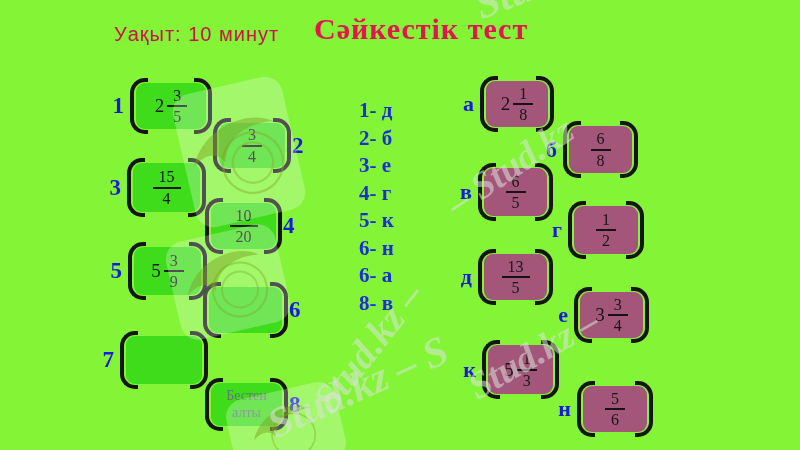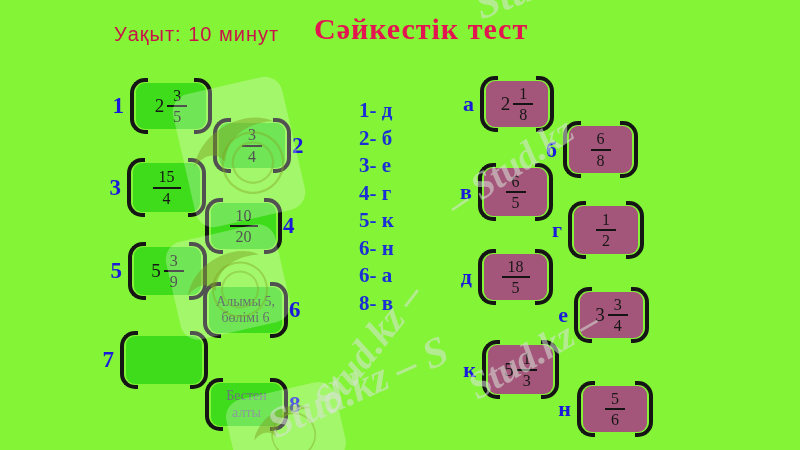--- a/index.html
+++ b/index.html
@@ -137,21 +137,20 @@
     <span class="frac">
         <span class="nu">3</span>
         <span class="de">9</span>
       </span>
     <span class="bk bk-r"></span>
   </div>
 
   <div class="box gbox q6 n-r">
     <span class="qnum">6</span>
     <span class="bk bk-l"></span>
-    <span class="txt"><span>Алымы 5,</span><br><span>бөлімі 6</span></span>
     <span class="bk bk-r"></span>
   </div>
 
   <div class="box gbox q7 n-l">
     <span class="qnum">7</span>
     <span class="bk bk-l"></span>
     <span class="bk bk-r"></span>
   </div>
 
   <div class="box gbox q8 n-r">
@@ -210,21 +209,21 @@
         <span class="nu">1</span>
         <span class="de">2</span>
       </span>
     <span class="bk bk-r"></span>
   </div>
 
   <div class="box pbox o5 n-l">
     <span class="olet">д</span>
     <span class="bk bk-l"></span>
     <span class="frac">
-        <span class="nu">18</span>
+        <span class="nu">13</span>
         <span class="de">5</span>
       </span>
     <span class="bk bk-r"></span>
   </div>
 
   <div class="box pbox o6 n-l">
     <span class="olet">е</span>
     <span class="bk bk-l"></span>
     <span class="whole">3</span>
     <span class="frac">

